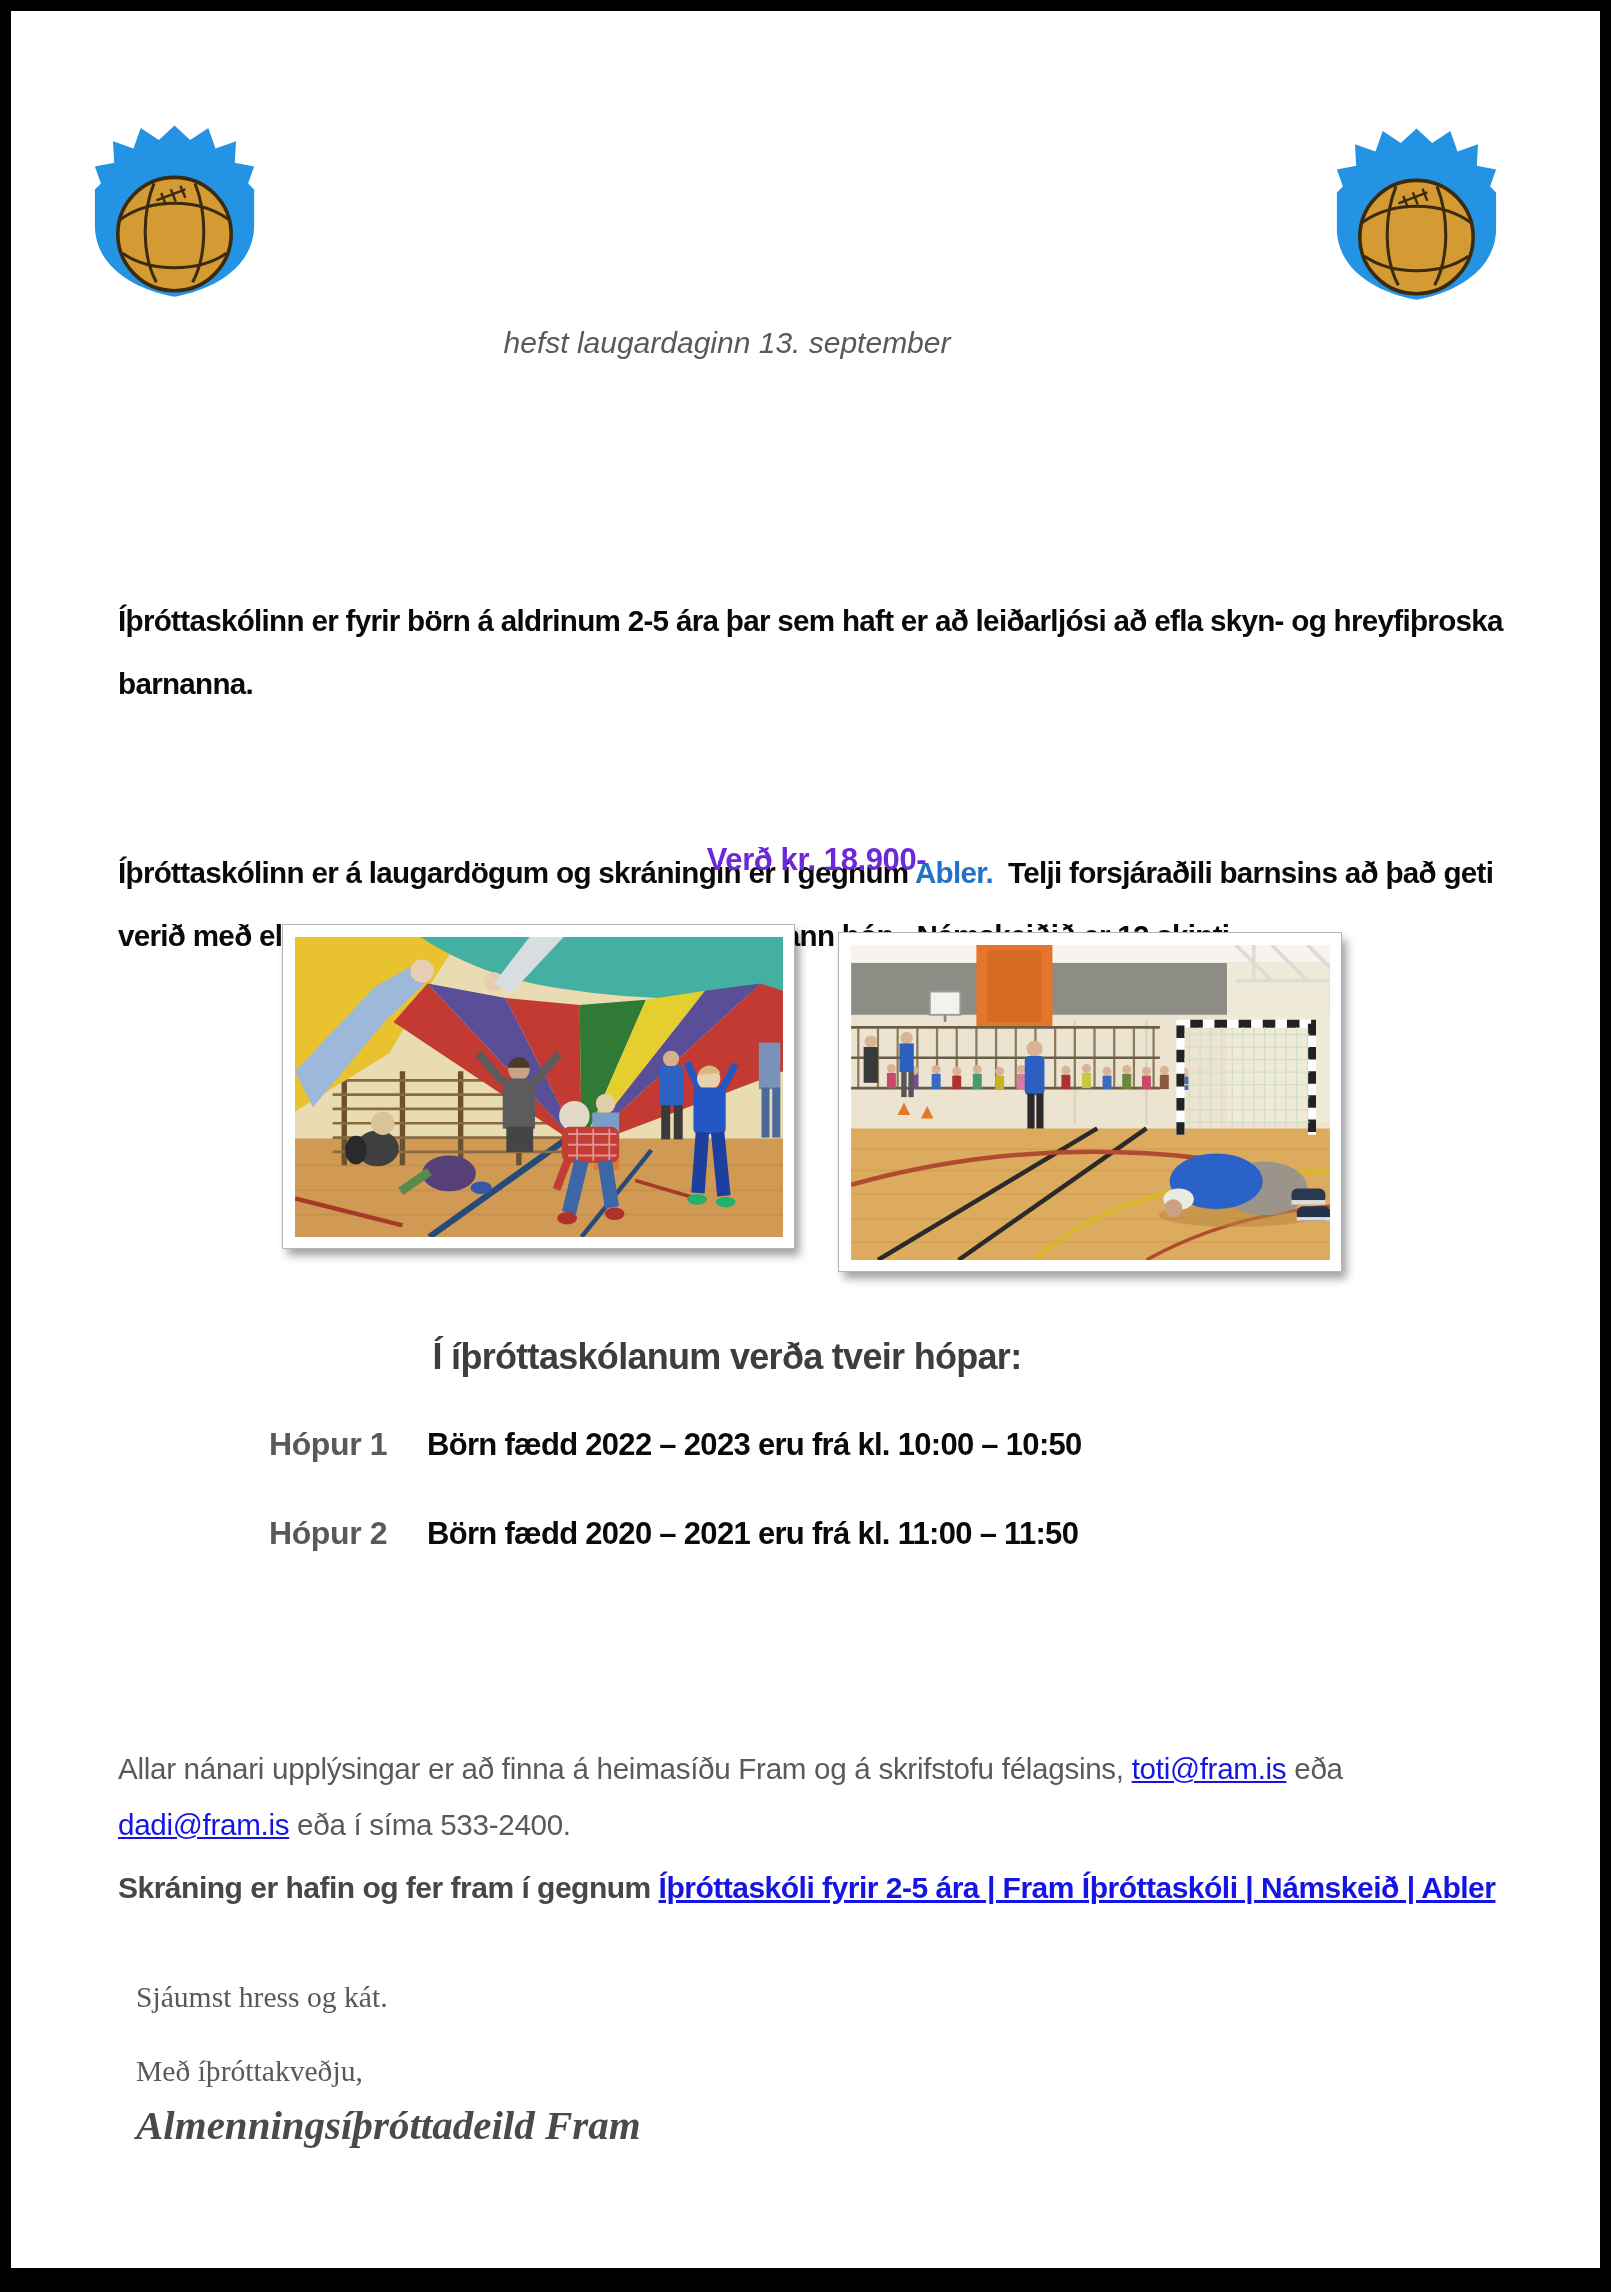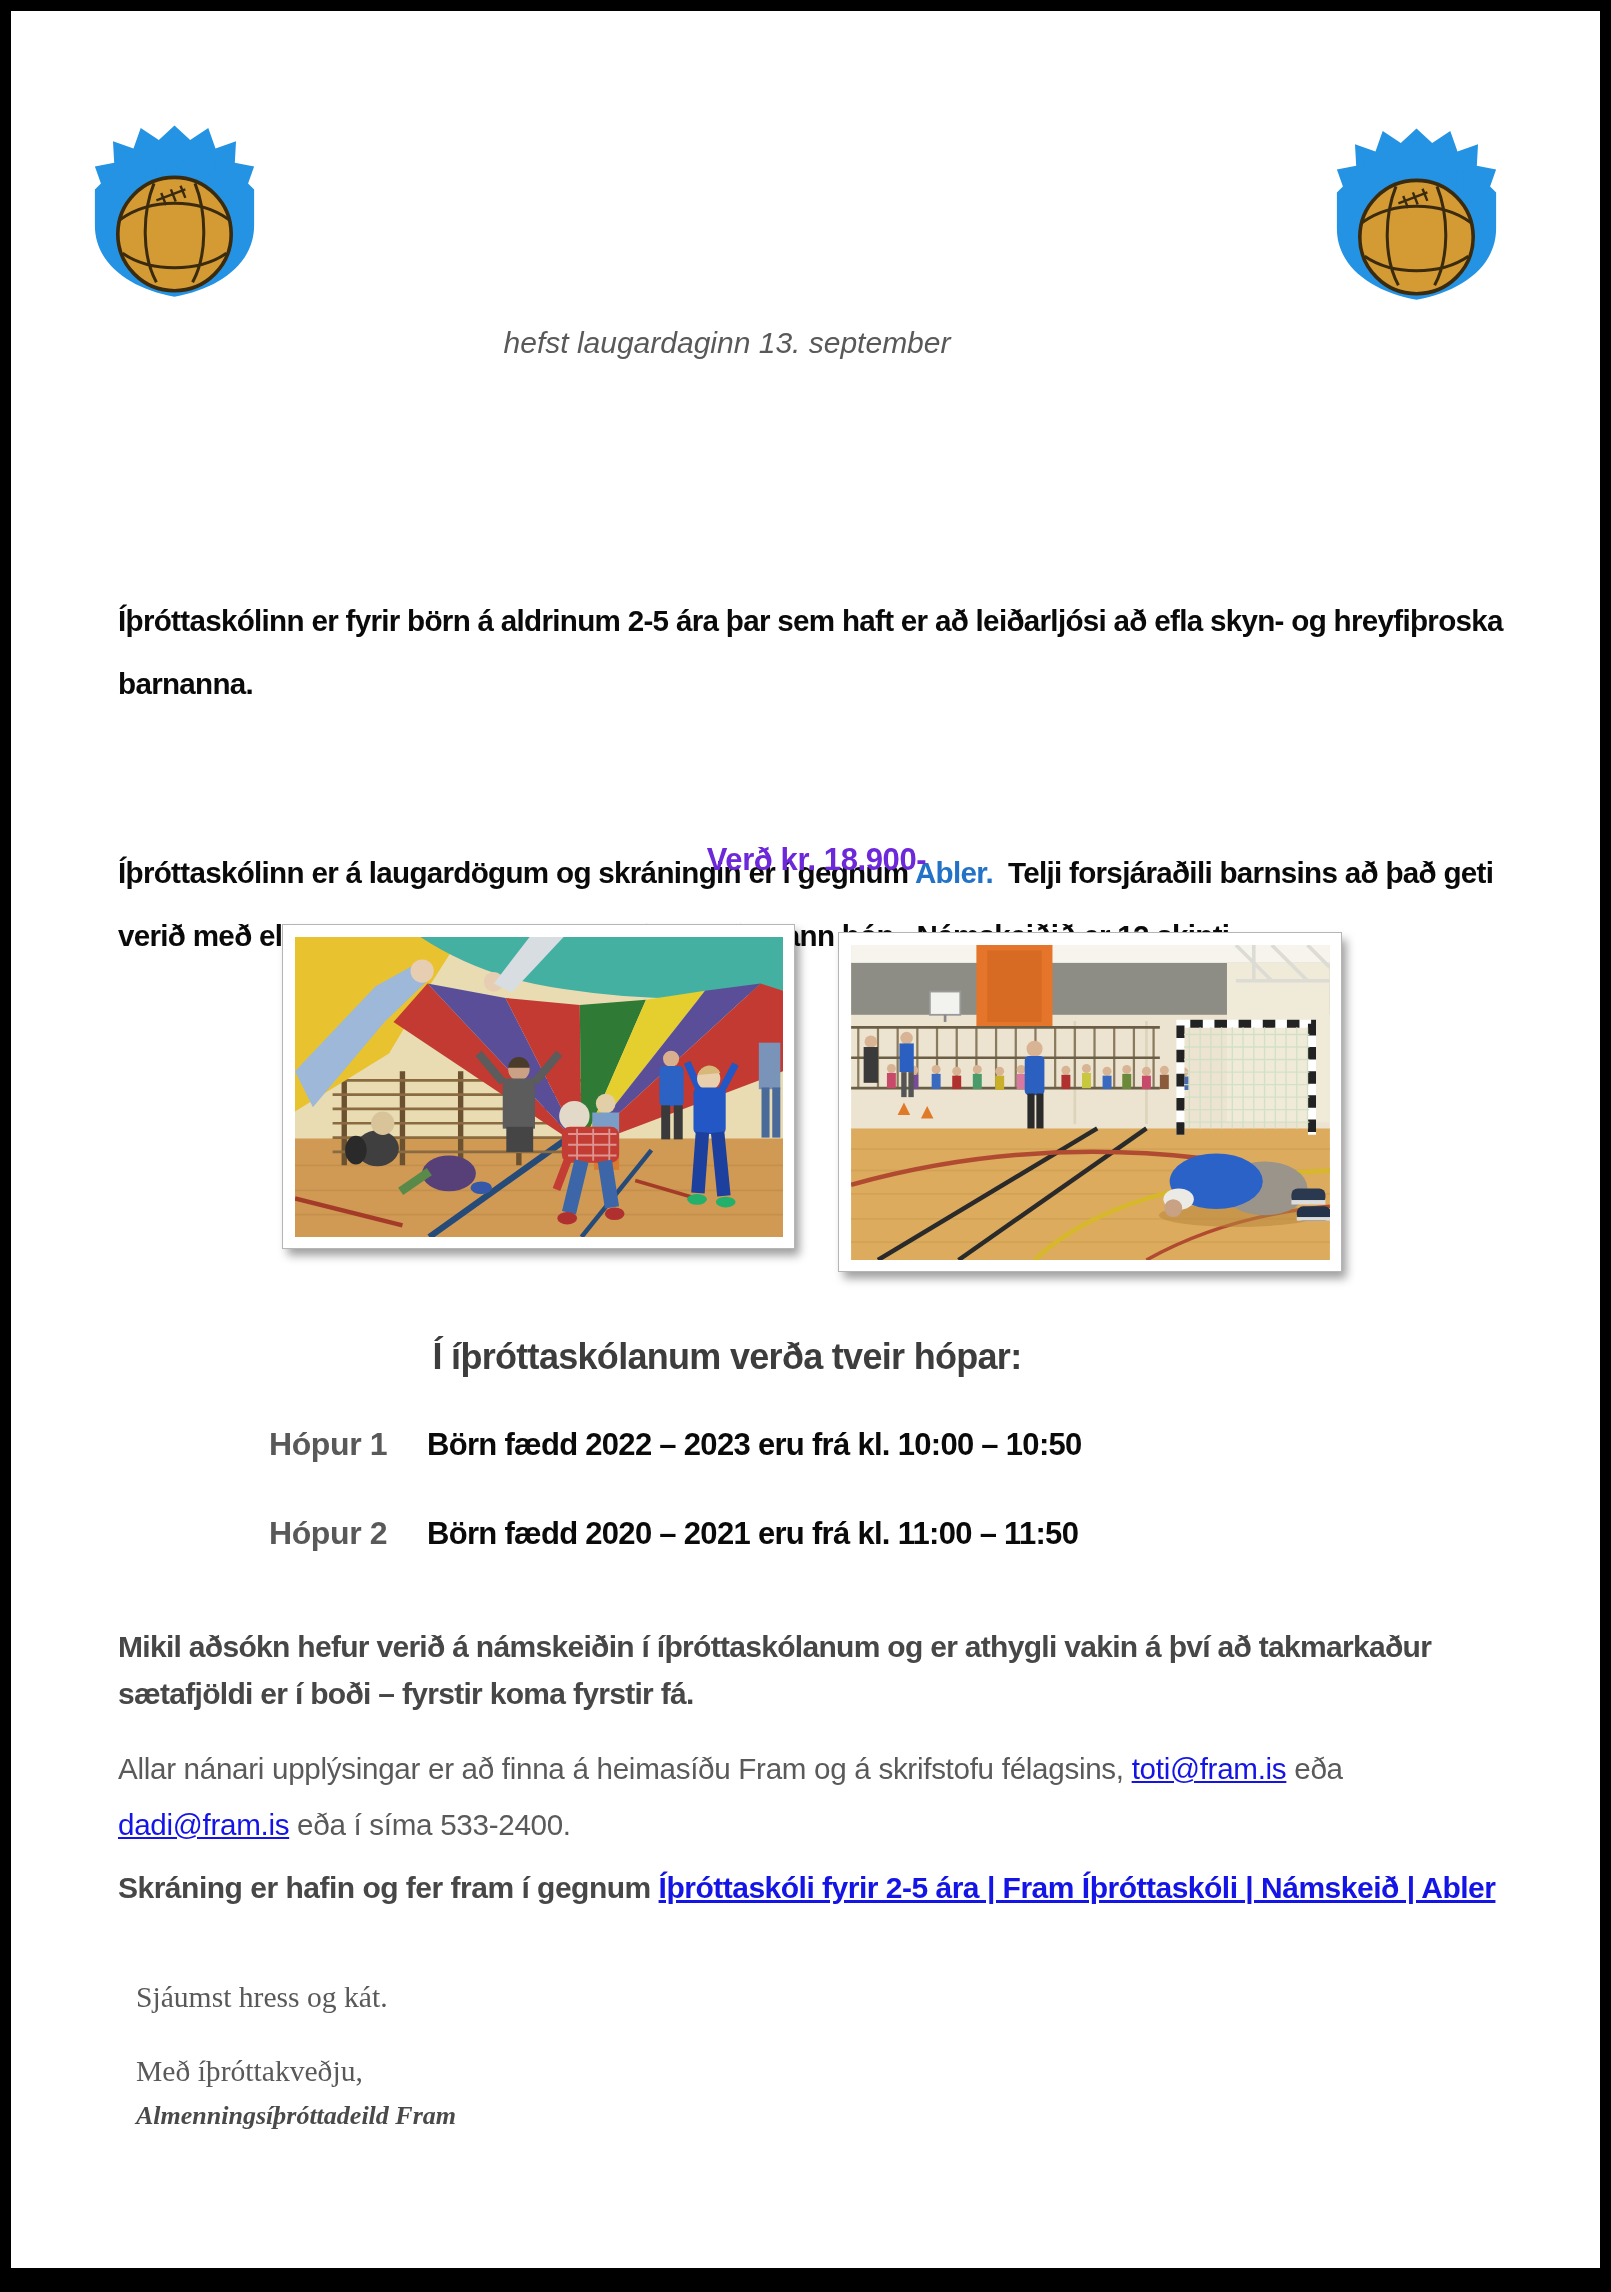--- a/index.html
+++ b/index.html
@@ -69,21 +69,21 @@
   }
   .link { color:#1414e6; text-decoration:underline; cursor:pointer; }
   .signup {
     position:absolute; left:107px; top:1849px; width:1402px;
     font-size:30px; font-weight:bold; color:#474747;
     line-height:56px; letter-spacing:-0.5px; white-space:pre-wrap;
   }
   .closing { position:absolute; left:125px; width:1218px; text-align:left; color:#595959;font-family:Liberation Serif, serif; }
   .farewell { top:1970px; font-size:29.6px; }
   .regards  { top:2044px; font-size:29.6px; }
-  .signature{ top:2090px; font-size:26px; font-weight:bold; font-style:italic; color:#4a4a4a; }
+  .signature{ top:2090px; font-size:41px; font-weight:bold; font-style:italic; color:#4a4a4a; }
 </style>
 </head>
 <body>
 
 <div class="page">
 
   <svg class="logo logo-left" viewBox="0 0 150 160">
     <path id="shieldL" d="M75,12 L88,24 L103,14 L109,31 L126,25 L125,43 L141,46 L136,60 L141,65 L141,95 C141,126 113,147 75,154 C37,147 9,126 9,95 L9,65 L14,60 L9,46 L25,43 L24,25 L41,31 L47,14 L62,24 Z" fill="#2493e3"></path>
     <use href="#shieldL" fill="#ffffff" transform="translate(11,11) scale(0.853)"></use>
     <path id="arcTextL" d="M20,80 Q75,40 130,80" fill="none"></path>
@@ -287,21 +287,20 @@
     <div class="group-row">
       <span class="group-label">Hópur 1</span>
       <span class="group-text">Börn fædd 2022 – 2023 eru frá kl. 10:00 – 10:50</span>
     </div>
     <div class="group-row">
       <span class="group-label">Hópur 2</span>
       <span class="group-text">Börn fædd 2020 – 2021 eru frá kl. 11:00 – 11:50</span>
     </div>
   </div>
 
-  <div class="notice">Mikil aðsókn hefur verið á námskeiðin í íþróttaskólanum og er athygli vakin á því að takmarkaður sætafjöldi er í boði – fyrstir koma fyrstir fá.</div>
 
   <p class="info"><span>Allar nánari upplýsingar er að finna á heimasíðu Fram og á skrifstofu félagsins, </span><a class="link">toti@fram.is</a><span> eða </span><a class="link">dadi@fram.is</a><span> eða í síma 533-2400.</span></p>
 
   <p class="signup"><span>Skráning er hafin og fer fram í gegnum </span><a class="link">Íþróttaskóli fyrir 2-5 ára | Fram Íþróttaskóli | Námskeið | Abler</a></p>
 
   <div class="closing farewell">Sjáumst hress og kát.</div>
   <div class="closing regards">Með íþróttakveðju,</div>
   <div class="closing signature">Almenningsíþróttadeild Fram</div>
 
 </div>

